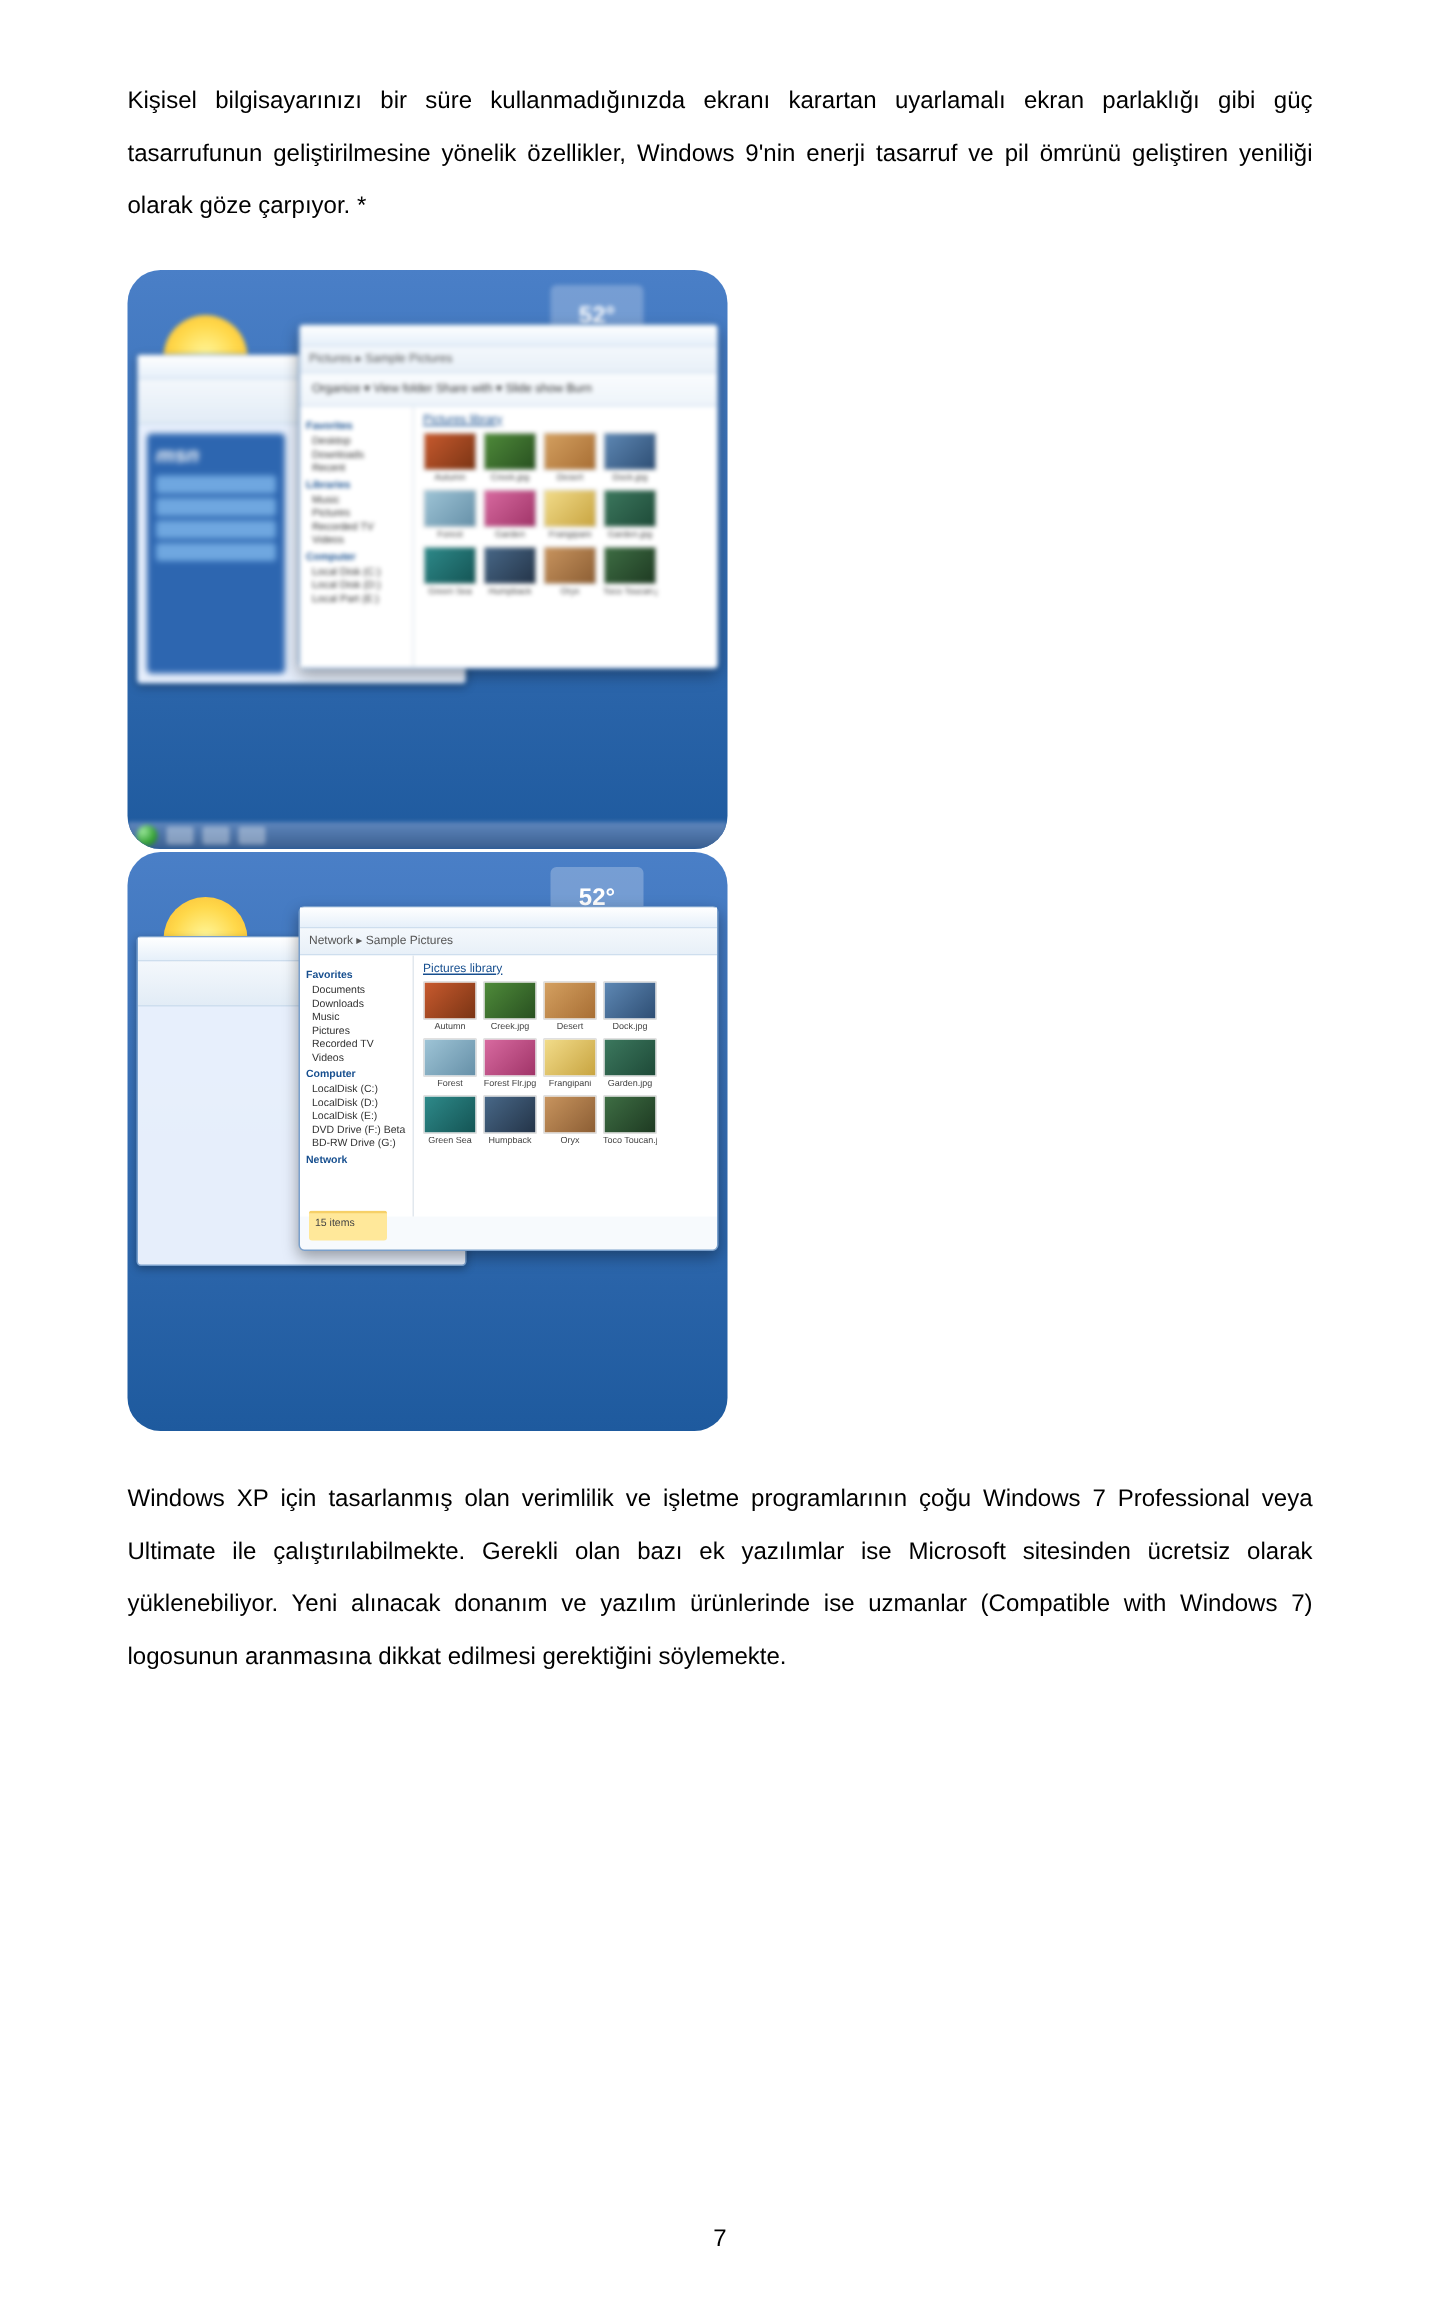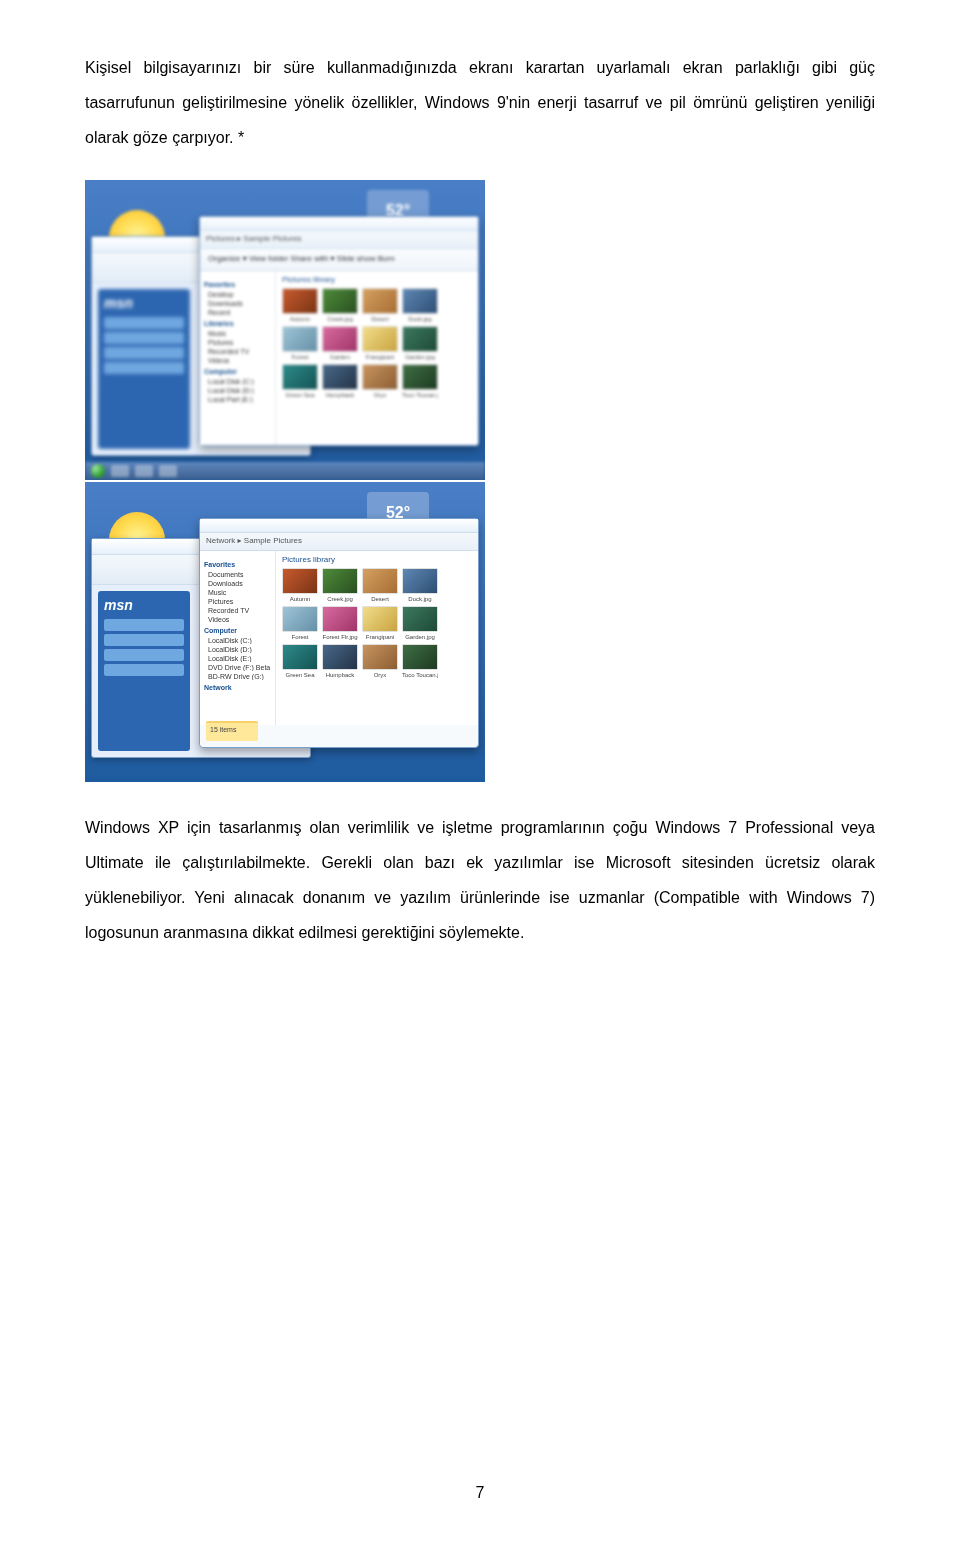--- a/index.html
+++ b/index.html
@@ -16,25 +16,26 @@
       font-size: 16px;
       line-height: 2.2;
       text-align: justify;
       margin-bottom: 24px;
     }
     .screenshot-container {
       margin: 4px 0 28px 0;
     }
     .screenshot {
       width: 400px;
-      height: 300px;
+      height: 386px;
       background: linear-gradient(180deg, #4A7FC7 0%, #1E5A9E 100%);
       position: relative;
       overflow: hidden;
       margin-bottom: 2px;
+      border-radius: 22px;
     }
     .sun {
       position: absolute;
       top: 30px;
       left: 24px;
       width: 56px;
       height: 56px;
       background: radial-gradient(circle, #FFF89E 0%, #FFD84A 55%, #F8B830 100%);
       border-radius: 50%;
     }
@@ -156,20 +157,21 @@
     .explorer-content {
       flex: 1;
       background: #ffffff;
       padding: 4px 6px;
       overflow: hidden;
     }
     .lib-title {
       font-size: 8px;
       color: #174F8F;
       margin-bottom: 4px;
+      text-decoration: underline;
     }
     .thumb-row {
       display: flex;
       gap: 4px;
       margin-bottom: 2px;
     }
     .thumb {
       width: 36px;
       height: 26px;
       border: 1px solid #e0e0e0;
@@ -340,27 +342,20 @@
       <div class="task-icon"></div>
     </div>
   </div>
 
   <div class="screenshot sharp">
     <div class="sun"></div>
     <div class="weather-badge">52°</div>
     <div class="ie-window">
       <div class="titlebar"></div>
       <div class="toolbar"></div>
-      <div class="msn-panel">
-        <div class="msn-logo">msn</div>
-        <div class="msn-link"></div>
-        <div class="msn-link"></div>
-        <div class="msn-link"></div>
-        <div class="msn-link"></div>
-      </div>
     </div>
     <div class="explorer-window">
       <div class="etitle"></div>
       <div class="eaddr">Network ▸ Sample Pictures</div>
       <div class="explorer-body">
         <div class="explorer-nav">
           <div class="nav-head">Favorites</div>
           <div class="nav-item">Documents</div>
           <div class="nav-item">Downloads</div>
           <div class="nav-item">Music</div>

